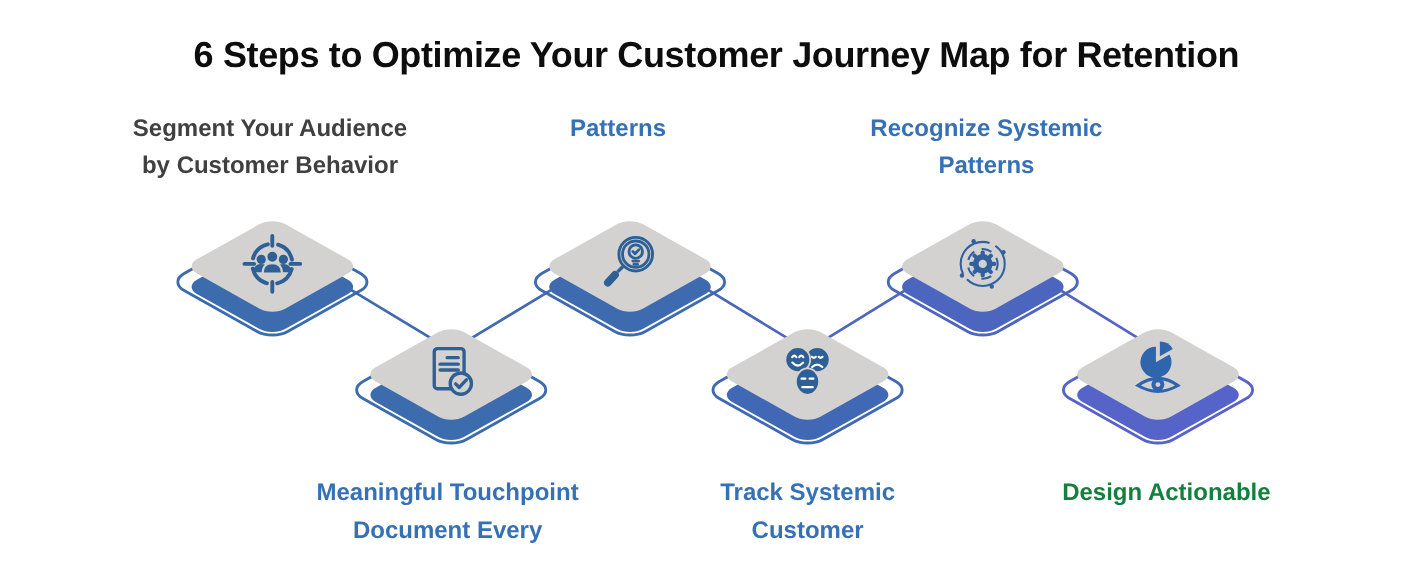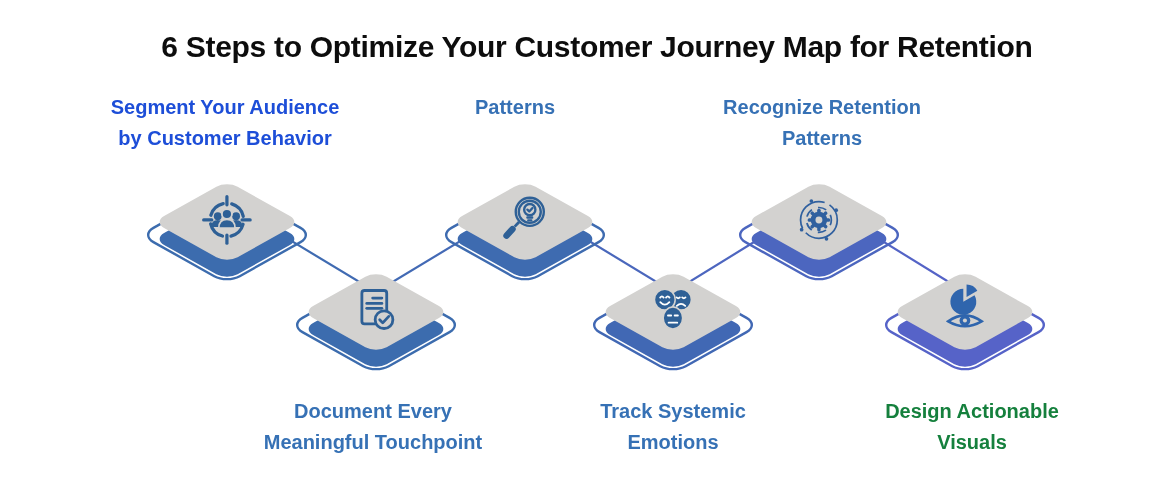--- a/index.html
+++ b/index.html
@@ -145,37 +145,36 @@
     </g>
     <path d="M8.5 34.5 Q24 23.5 39.5 34.5 Q24 43.5 8.5 34.5 Z" fill="#d3d2d0" stroke="currentColor" stroke-width="2.4"></path>
     <circle cx="24" cy="33.8" r="5" fill="currentColor"></circle>
     <circle cx="24" cy="33.8" r="1.9" fill="#d3d2d0"></circle>
         </g>
   </g>
     </svg>
 
   <div class="title" style="color: rgb(13, 13, 13);">6 Steps to Optimize Your Customer Journey Map for Retention</div>
 
-  <div class="step-label lbl-top" style="left: 63px; color: #1d4ed8;">
+  <div class="step-label lbl-top" style="left: 63px; color: #404040;">
     <span>Segment Your Audience</span>
     <span>by Customer Behavior</span>
   </div>
   <div class="step-label lbl-bottom" style="left: 211px; color: rgb(54, 113, 181);">
+    <span>Meaningful Touchpoint</span>
     <span>Document Every</span>
-    <span>Meaningful Touchpoint</span>
   </div>
   <div class="step-label lbl-top" style="left: 353px; color: rgb(54, 113, 181);">
     <span>Patterns</span>
   </div>
   <div class="step-label lbl-bottom" style="left: 511px; color: rgb(54, 113, 181);">
     <span>Track Systemic</span>
-    <span>Emotions</span>
+    <span>Customer</span>
   </div>
   <div class="step-label lbl-top" style="left: 660px; color: rgb(54, 113, 181);">
-    <span>Recognize Retention</span>
+    <span>Recognize Systemic</span>
     <span>Patterns</span>
   </div>
   <div class="step-label lbl-bottom" style="left: 810px; color: #15803d;">
     <span>Design Actionable</span>
-    <span>Visuals</span>
   </div>
 
 </div>
 
 </body></html>

